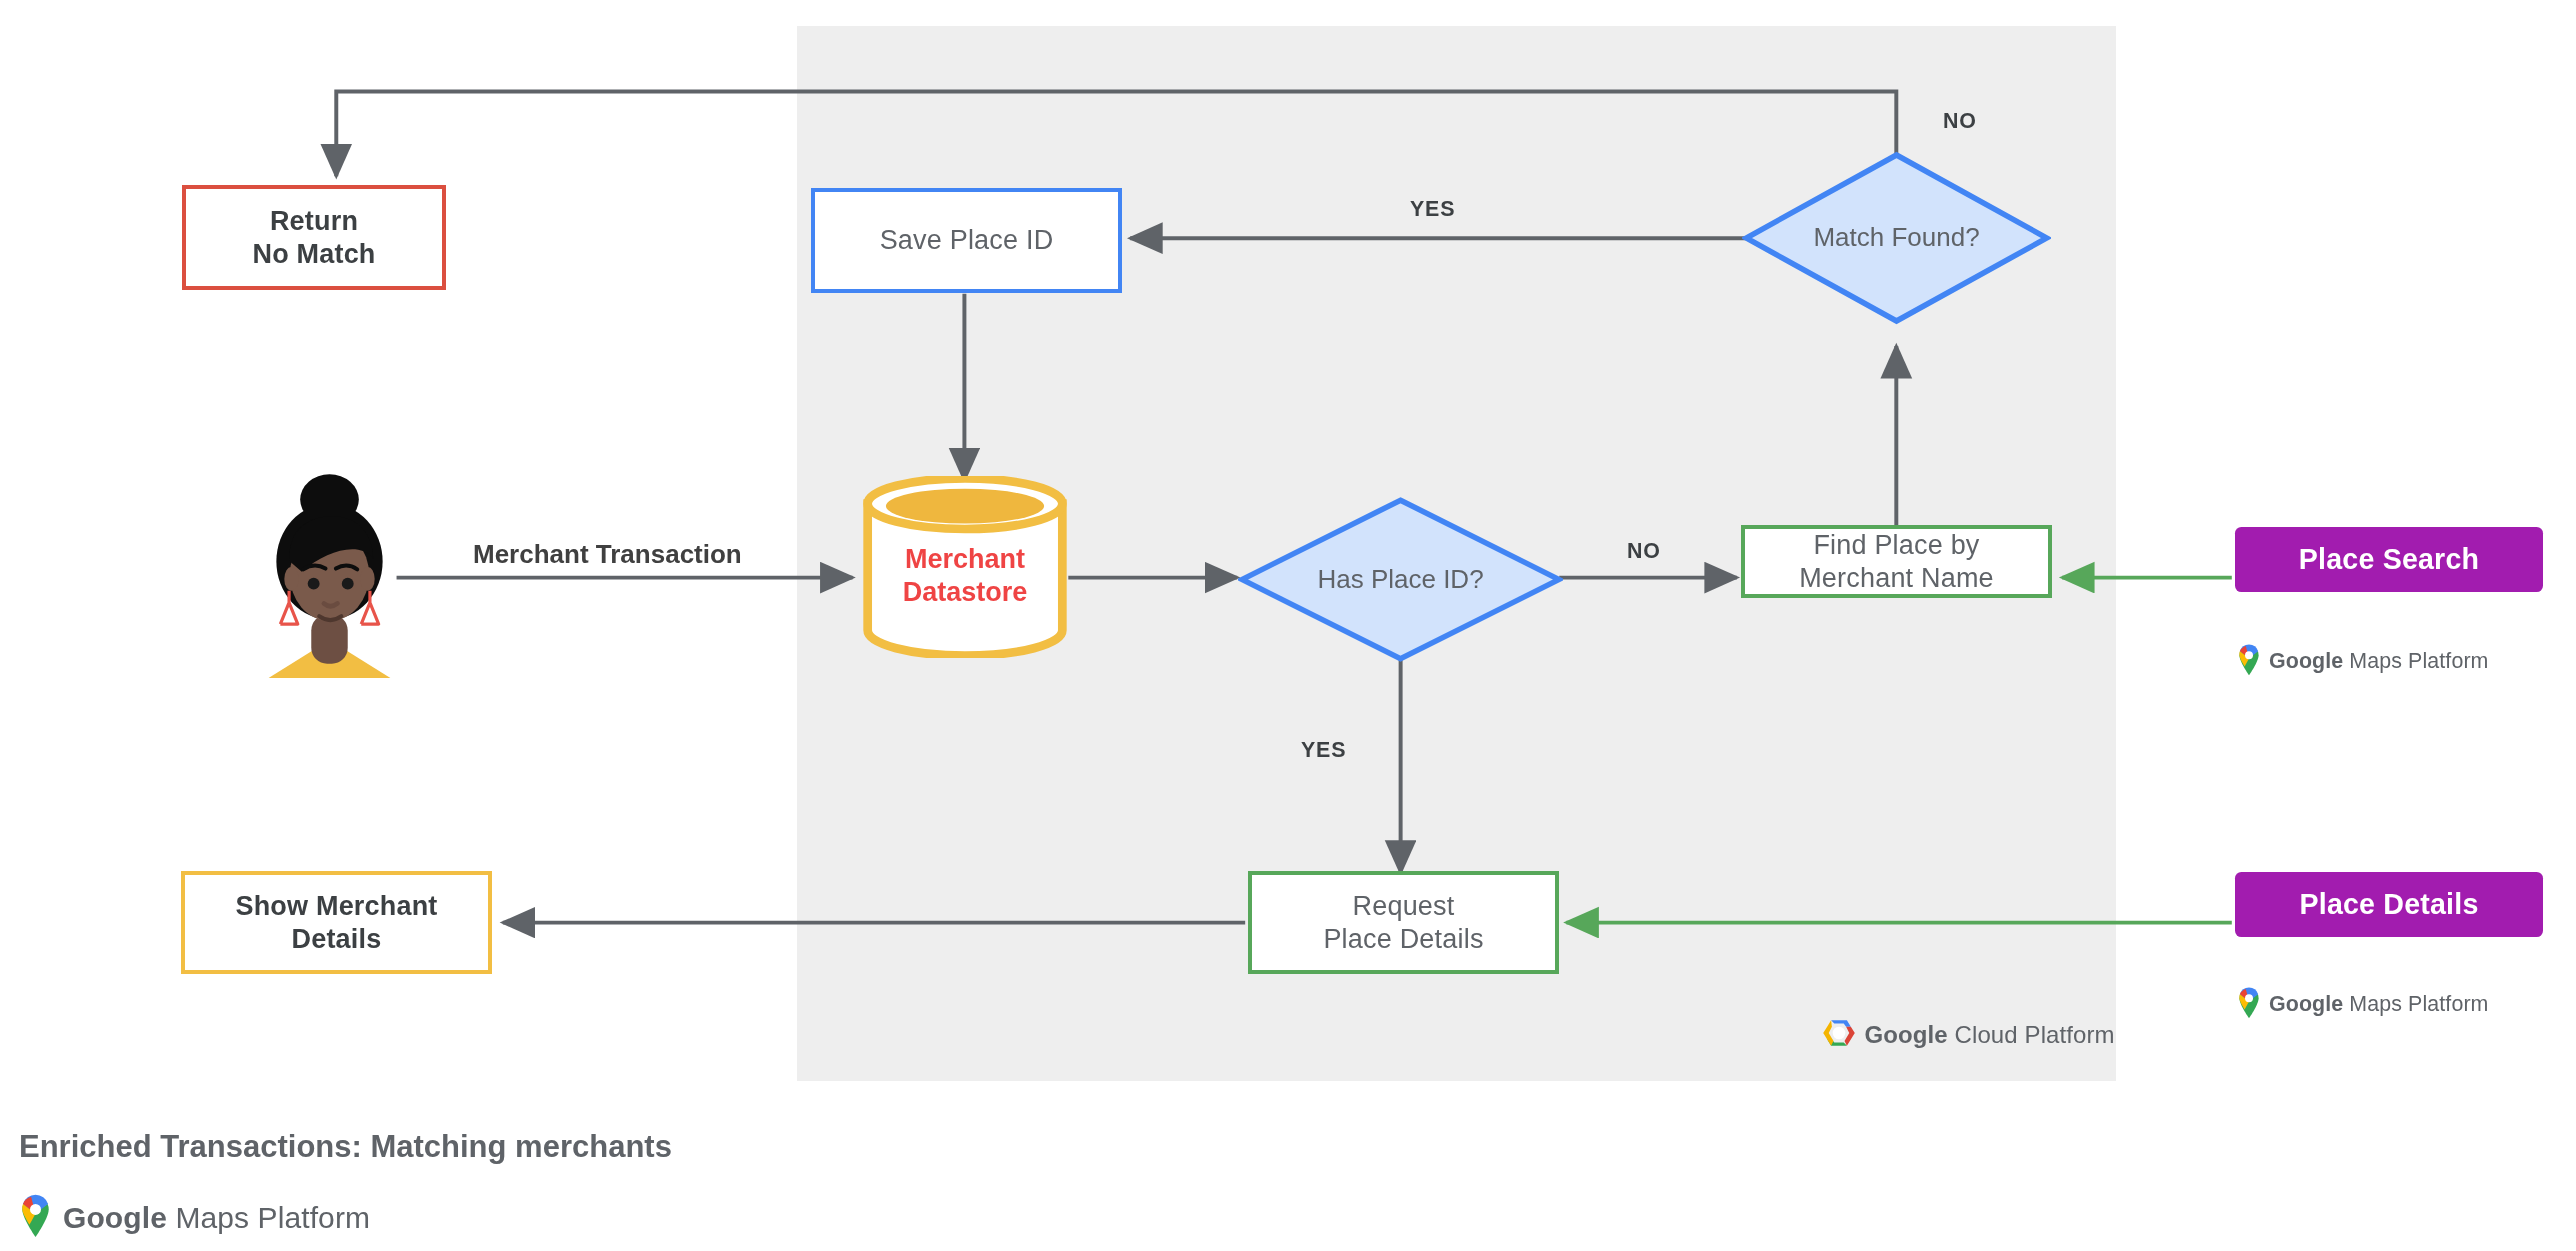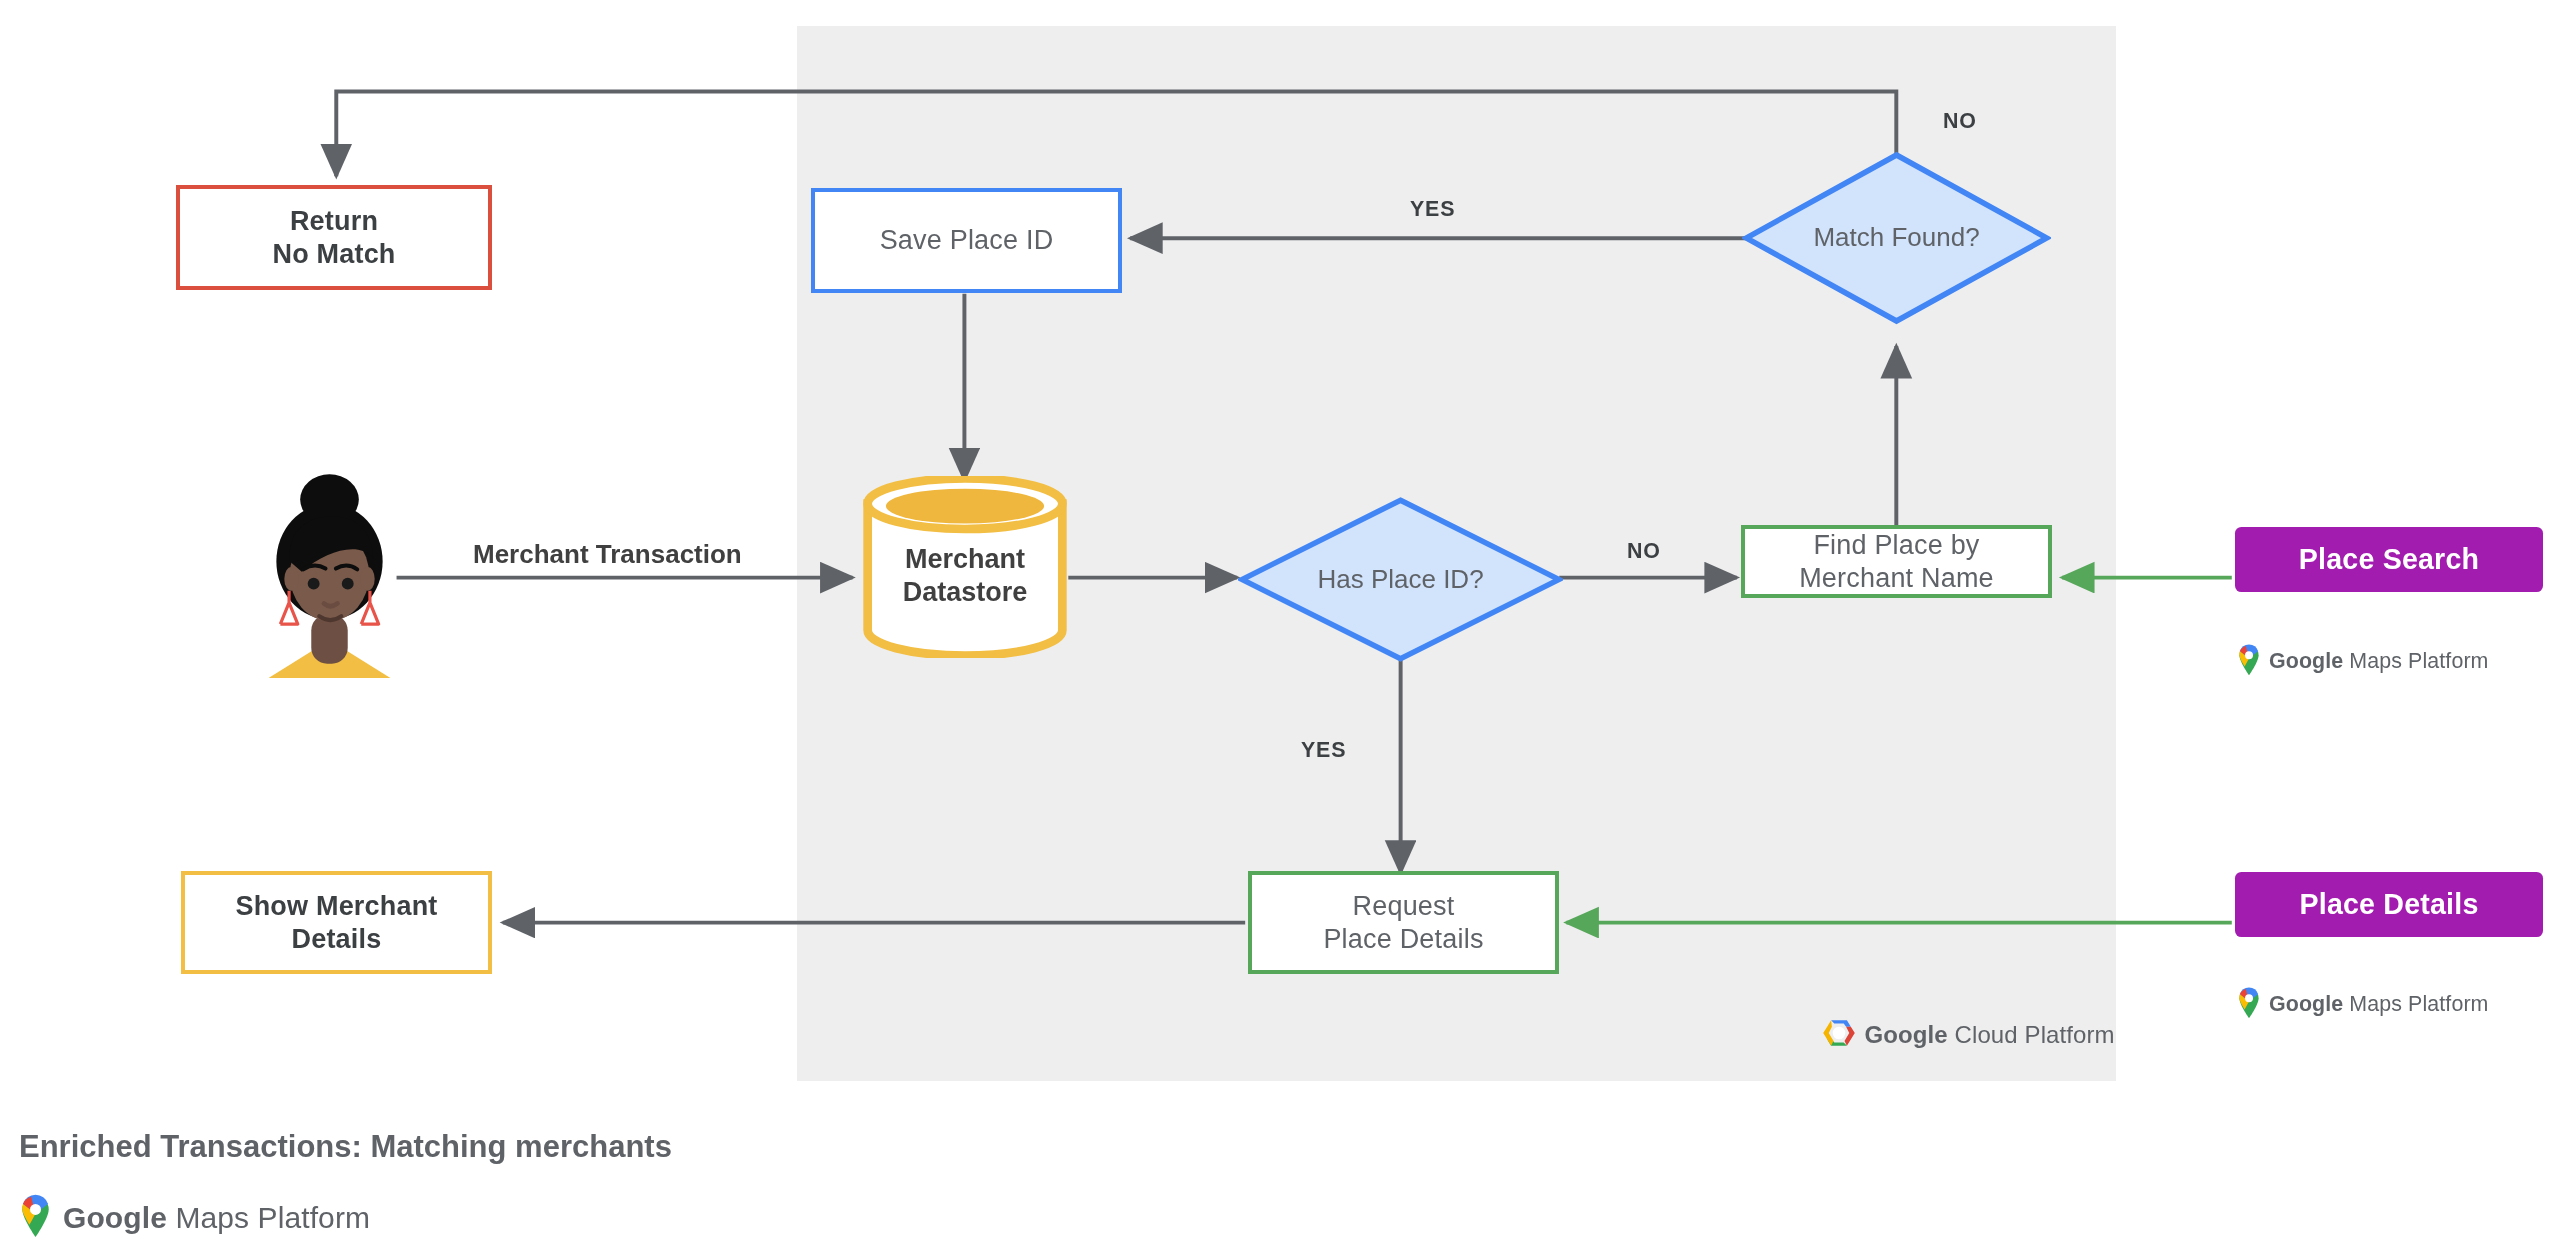--- a/index.html
+++ b/index.html
@@ -63,21 +63,21 @@
     font-size: 26px; color: #5F6368; line-height: 1.22;
   }
 
   
   .cyl { position: absolute; }
   .cyl .ctext {
     position: absolute; left: 0; top: 0;
     width: 100%; height: 100%;
     display: flex; align-items: center; justify-content: center;
     text-align: center;
-    font-weight: bold; font-size: 27px; color: #404040; line-height: 1.22;
+    font-weight: bold; font-size: 27px; color: #ef4444; line-height: 1.22;
     padding-top: 17.4px;
   }
 
   
   .chip {
     position: absolute;
     background: #a21caf;
     border-radius: 6.3px;
     display: flex; align-items: center; justify-content: center;
     color: #ffffff; font-weight: bold; font-size: 28.6px;
@@ -204,21 +204,21 @@
   <div class="flow-label" style="left:473px; top:539px;">Merchant Transaction</div>
 
   <div class="edge-label" style="left:1627px; top:539px;">NO</div>
 
   <div class="edge-label" style="left:1301px; top:738px;">YES</div>
 
   <div class="edge-label" style="left:1410px; top:197px;">YES</div>
 
   <div class="edge-label" style="left:1943px; top:109px;">NO</div>
 
-  <div class="node box-red" style="left:176px; top:185px; width:316px; height:105px;">
+  <div class="node box-red" style="left:182px; top:185px; width:264px; height:105px;">
     <div>
       <span class="lbl t-bold">Return</span>
       <span class="lbl t-bold">No Match</span>
     </div>
   </div>
 
   <div class="node box-blue" style="left:811px; top:188px; width:311px; height:105px;">
     <div>
       <span class="lbl t-reg">Save Place ID</span>
     </div>

